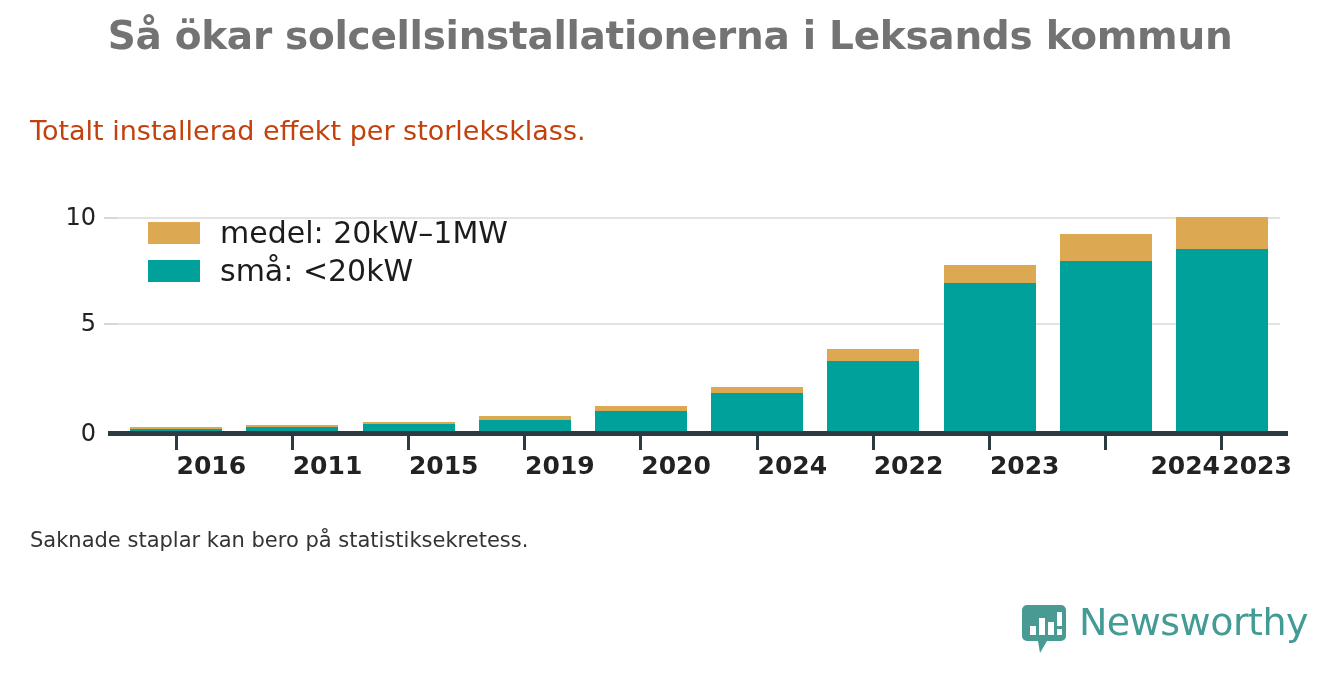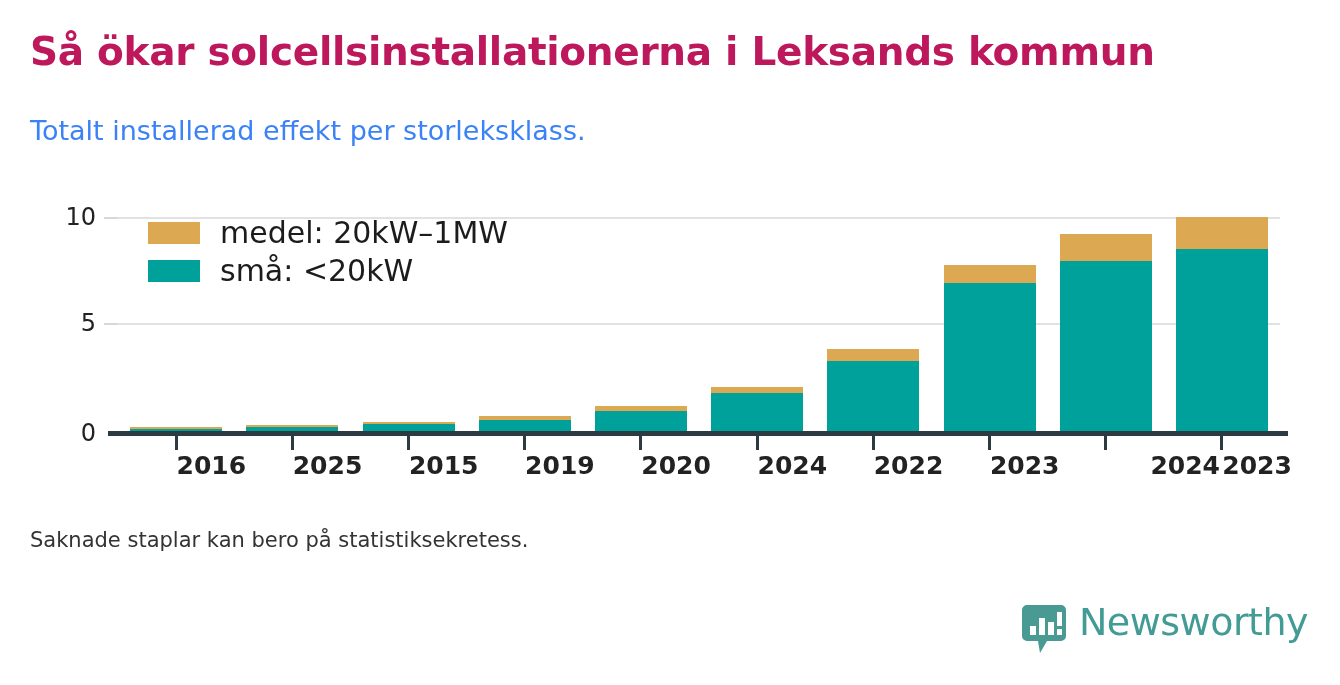--- a/index.html
+++ b/index.html
@@ -14,37 +14,38 @@
     position: relative;
     width: 1340px;
     height: 685px;
     background: #ffffff;
   }
 
   
   .title {
     position: absolute;
     left: 30px;
-    top: 30px;
+    top: 14px;
     width: 1280px;
     font-size: 39px;
     font-weight: bold;
-    color: #be185d;
+    color: #737373;
     letter-spacing: -0.3px;
     line-height: 1.15;
     white-space: nowrap;
+    text-align: center;
   }
   .subtitle {
     position: absolute;
     left: 30px;
     top: 115px;
     width: 1280px;
     font-size: 27px;
     font-weight: normal;
-    color: #3b82f6;
+    color: #c2410c;
     line-height: 1.2;
     white-space: nowrap;
   }
 
   
   .chart {
     position: absolute;
     left: 0;
     top: 0;
     width: 1340px;
@@ -256,21 +257,21 @@
           <div class="seg seg-small" style="height: 183.6px; background: rgb(0, 161, 154);"></div>
         </div>
       </div>
 
     <div class="axis-line"></div>
 
     <div id="xaxis-container">
         <div class="xtick" style="left: 174.6px;"></div>
         <div class="xtick-label" style="left: 106.1px;">2016</div>
         <div class="xtick" style="left: 290.8px;"></div>
-        <div class="xtick-label" style="left: 222.3px;">2025</div>
+        <div class="xtick-label" style="left: 222.3px;">2011</div>
         <div class="xtick" style="left: 407px;"></div>
         <div class="xtick-label" style="left: 338.5px;">2015</div>
         <div class="xtick" style="left: 523.2px;"></div>
         <div class="xtick-label" style="left: 454.7px;">2019</div>
         <div class="xtick" style="left: 639.4px;"></div>
         <div class="xtick-label" style="left: 570.9px;">2020</div>
         <div class="xtick" style="left: 755.6px;"></div>
         <div class="xtick-label" style="left: 687.1px;">2024</div>
         <div class="xtick" style="left: 871.8px;"></div>
         <div class="xtick-label" style="left: 803.3px;">2022</div>

